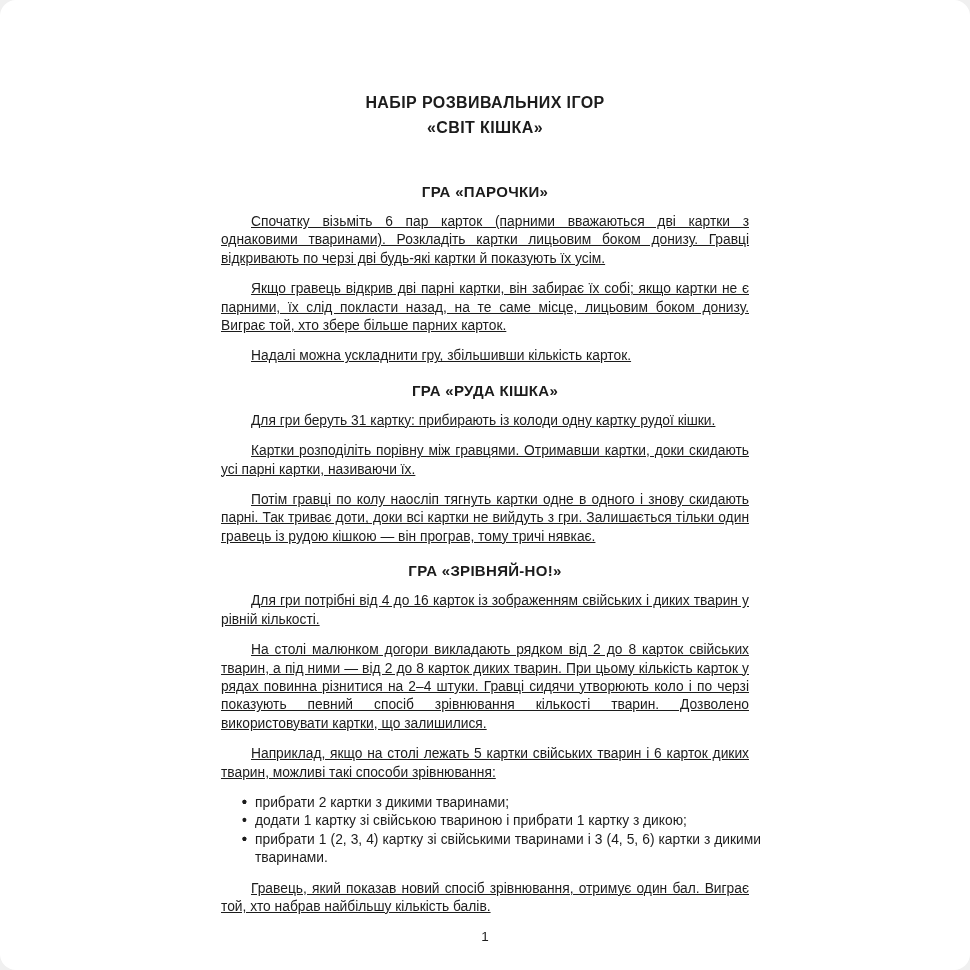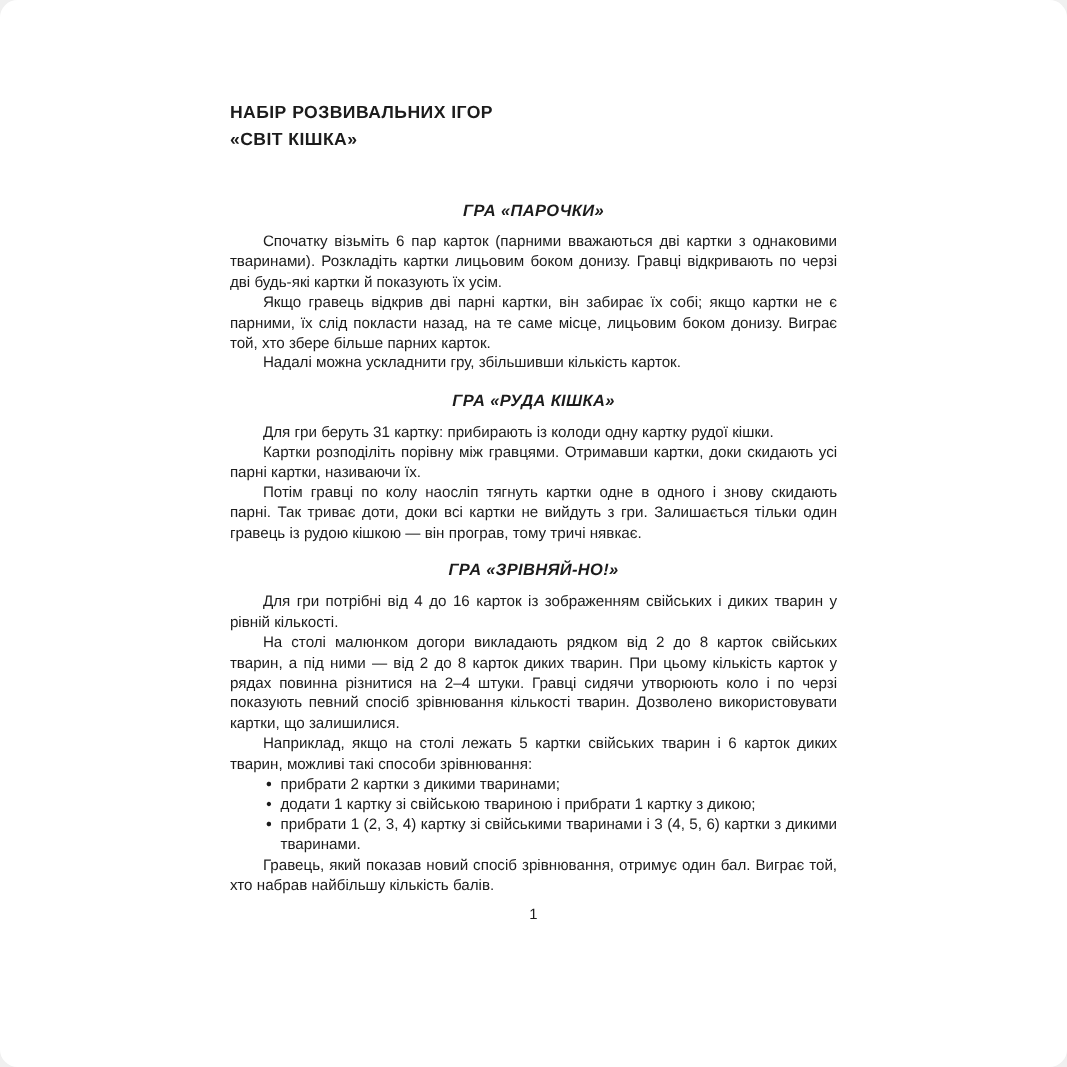--- a/index.html
+++ b/index.html
@@ -21,42 +21,43 @@
   }
   .doc {
     width: 552px;
     margin: 0 auto;
     padding-top: 90px;
     font-size: 13.8px;
     line-height: 18.4px;
     text-align: justify;
   }
   .doc-title {
+    text-align: center;
     font-weight: 700;
     font-size: 16px;
     line-height: 25px;
     letter-spacing: 0.4px;
     text-indent: 0;
   }
   .game-heading {
     text-align: center;
     font-weight: 700;
     font-size: 15px;
     line-height: 18px;
     letter-spacing: 0.3px;
     margin: 16px 0 10px;
     text-indent: 0;
-    font-style: italic;
   }
   .game-heading.first {
     margin-top: 43px;
   }
   p.para {
-    margin: 0;
+    margin: 12px;
     text-indent: 30px;
+    text-decoration: underline;
   }
   .bullet-list {
     margin: 0;
     padding: 0;
     list-style: none;
   }
   .bullet-item {
     position: relative;
     padding-left: 46px;
     text-indent: 0;

